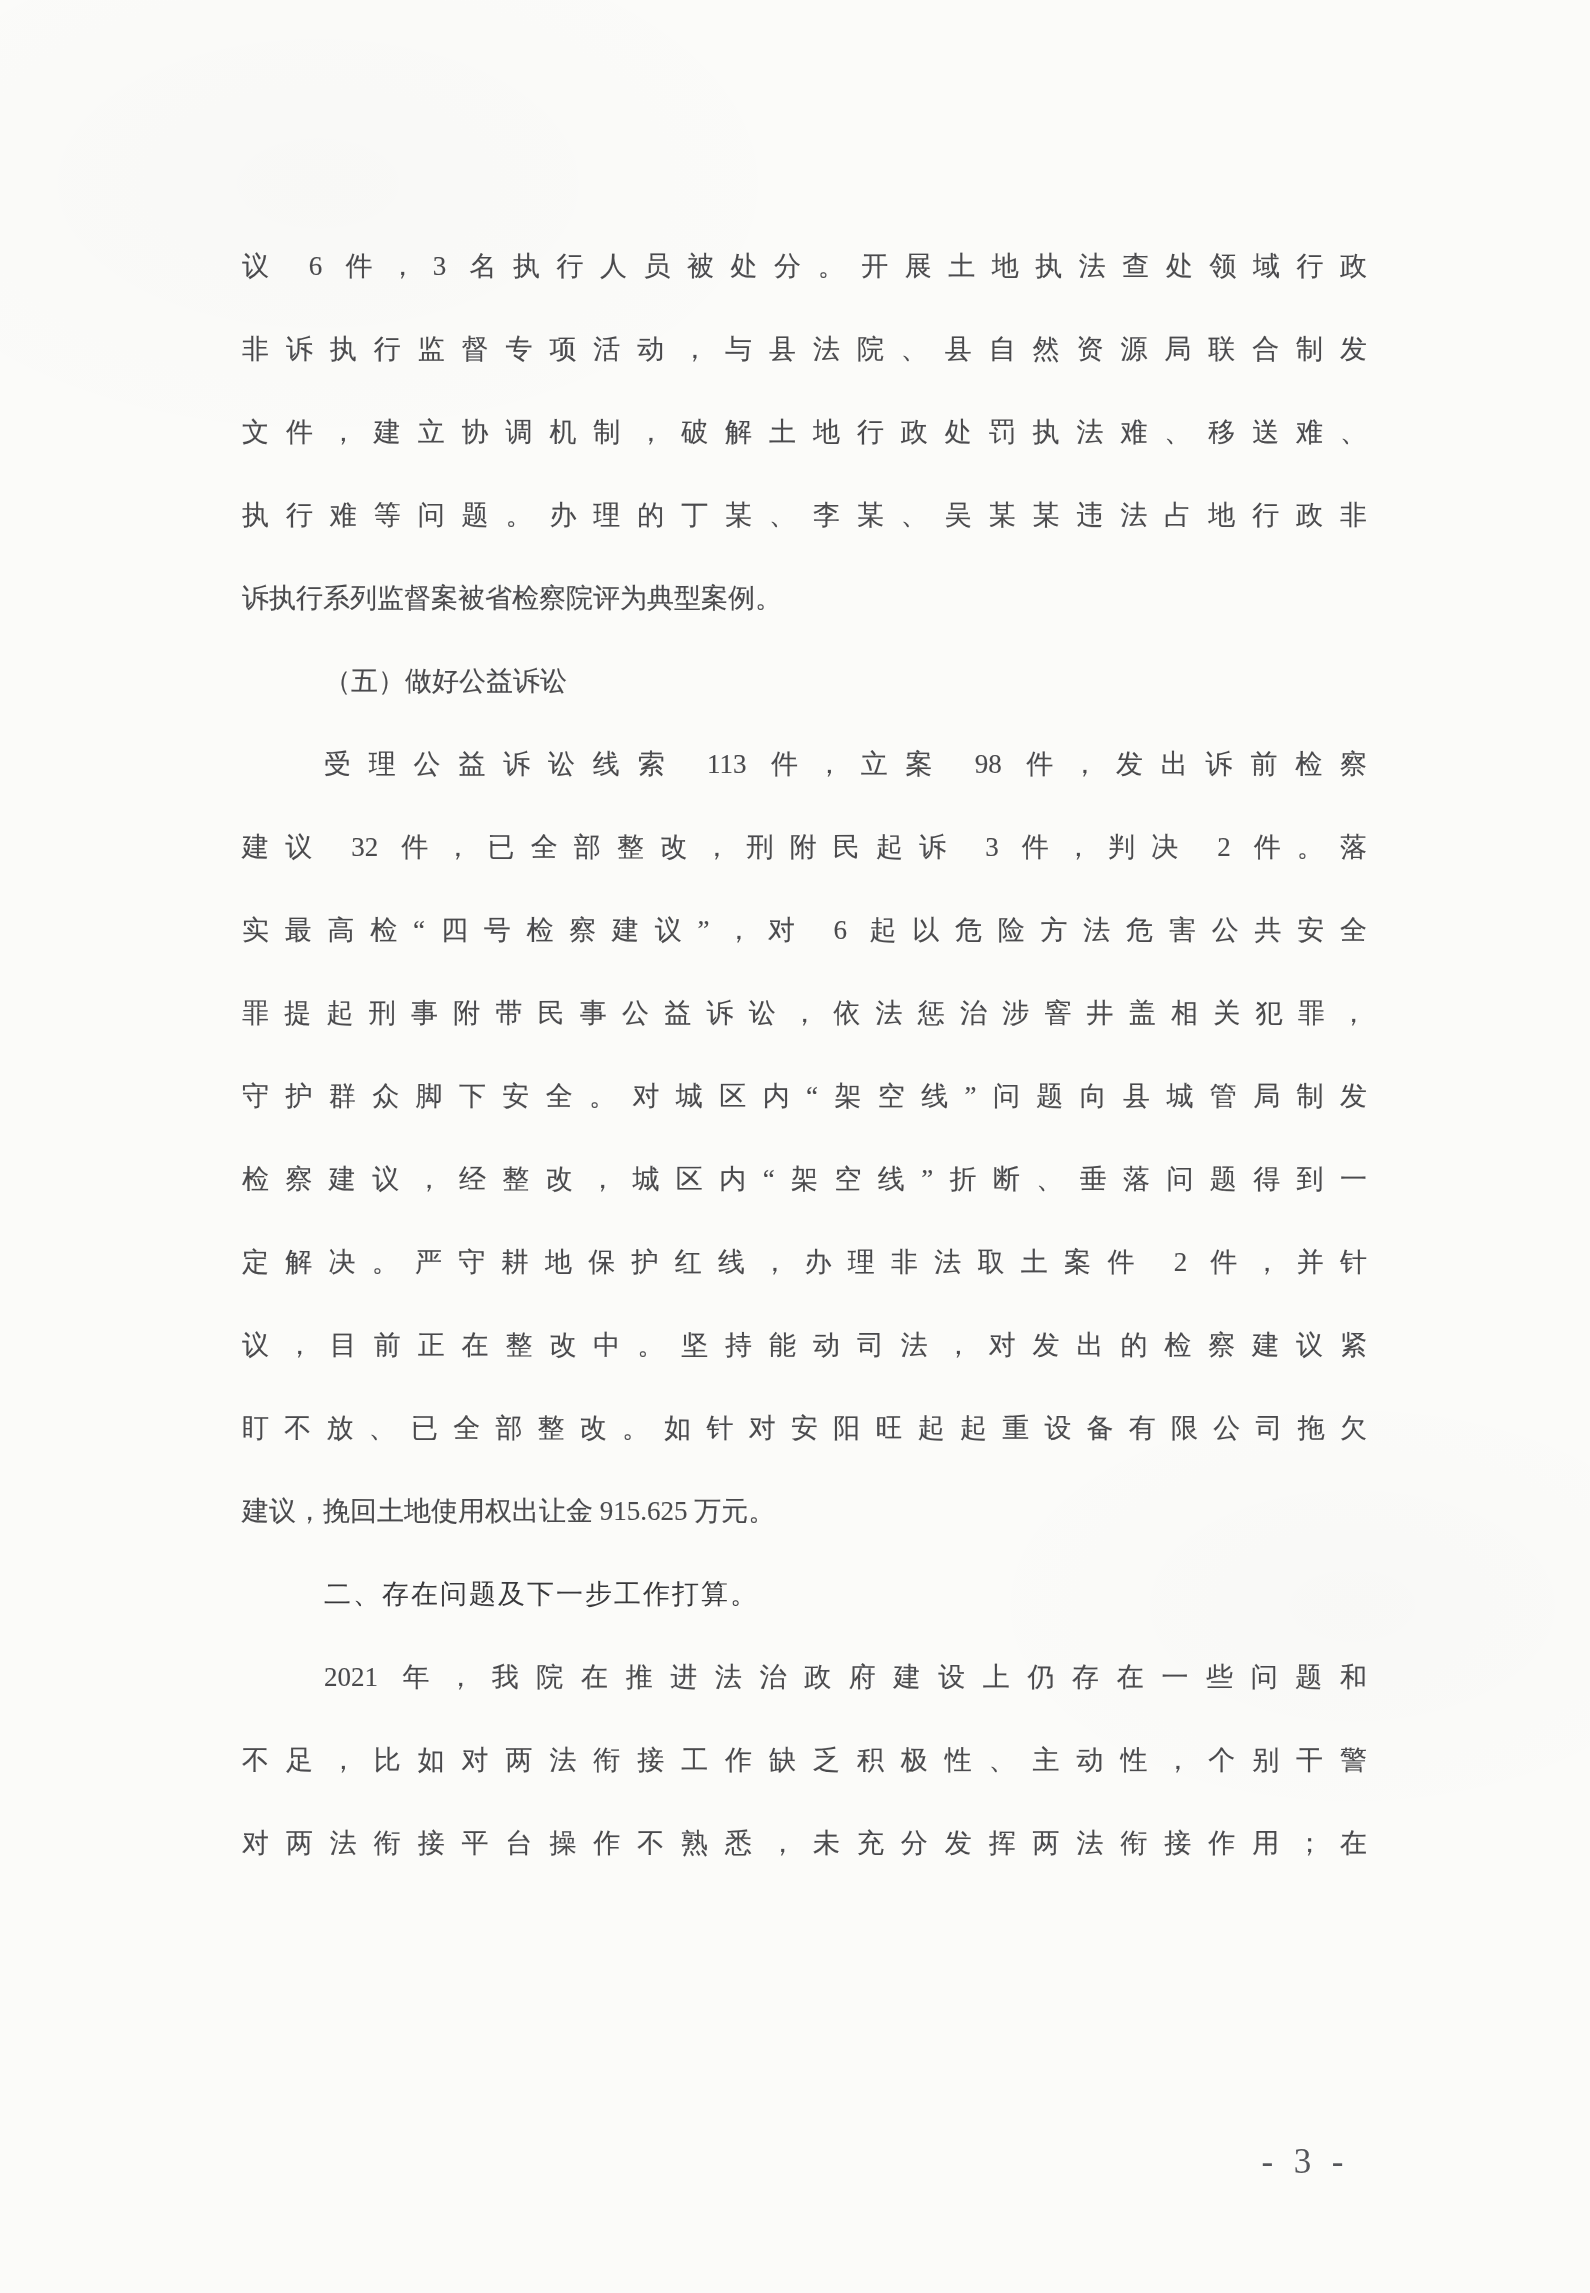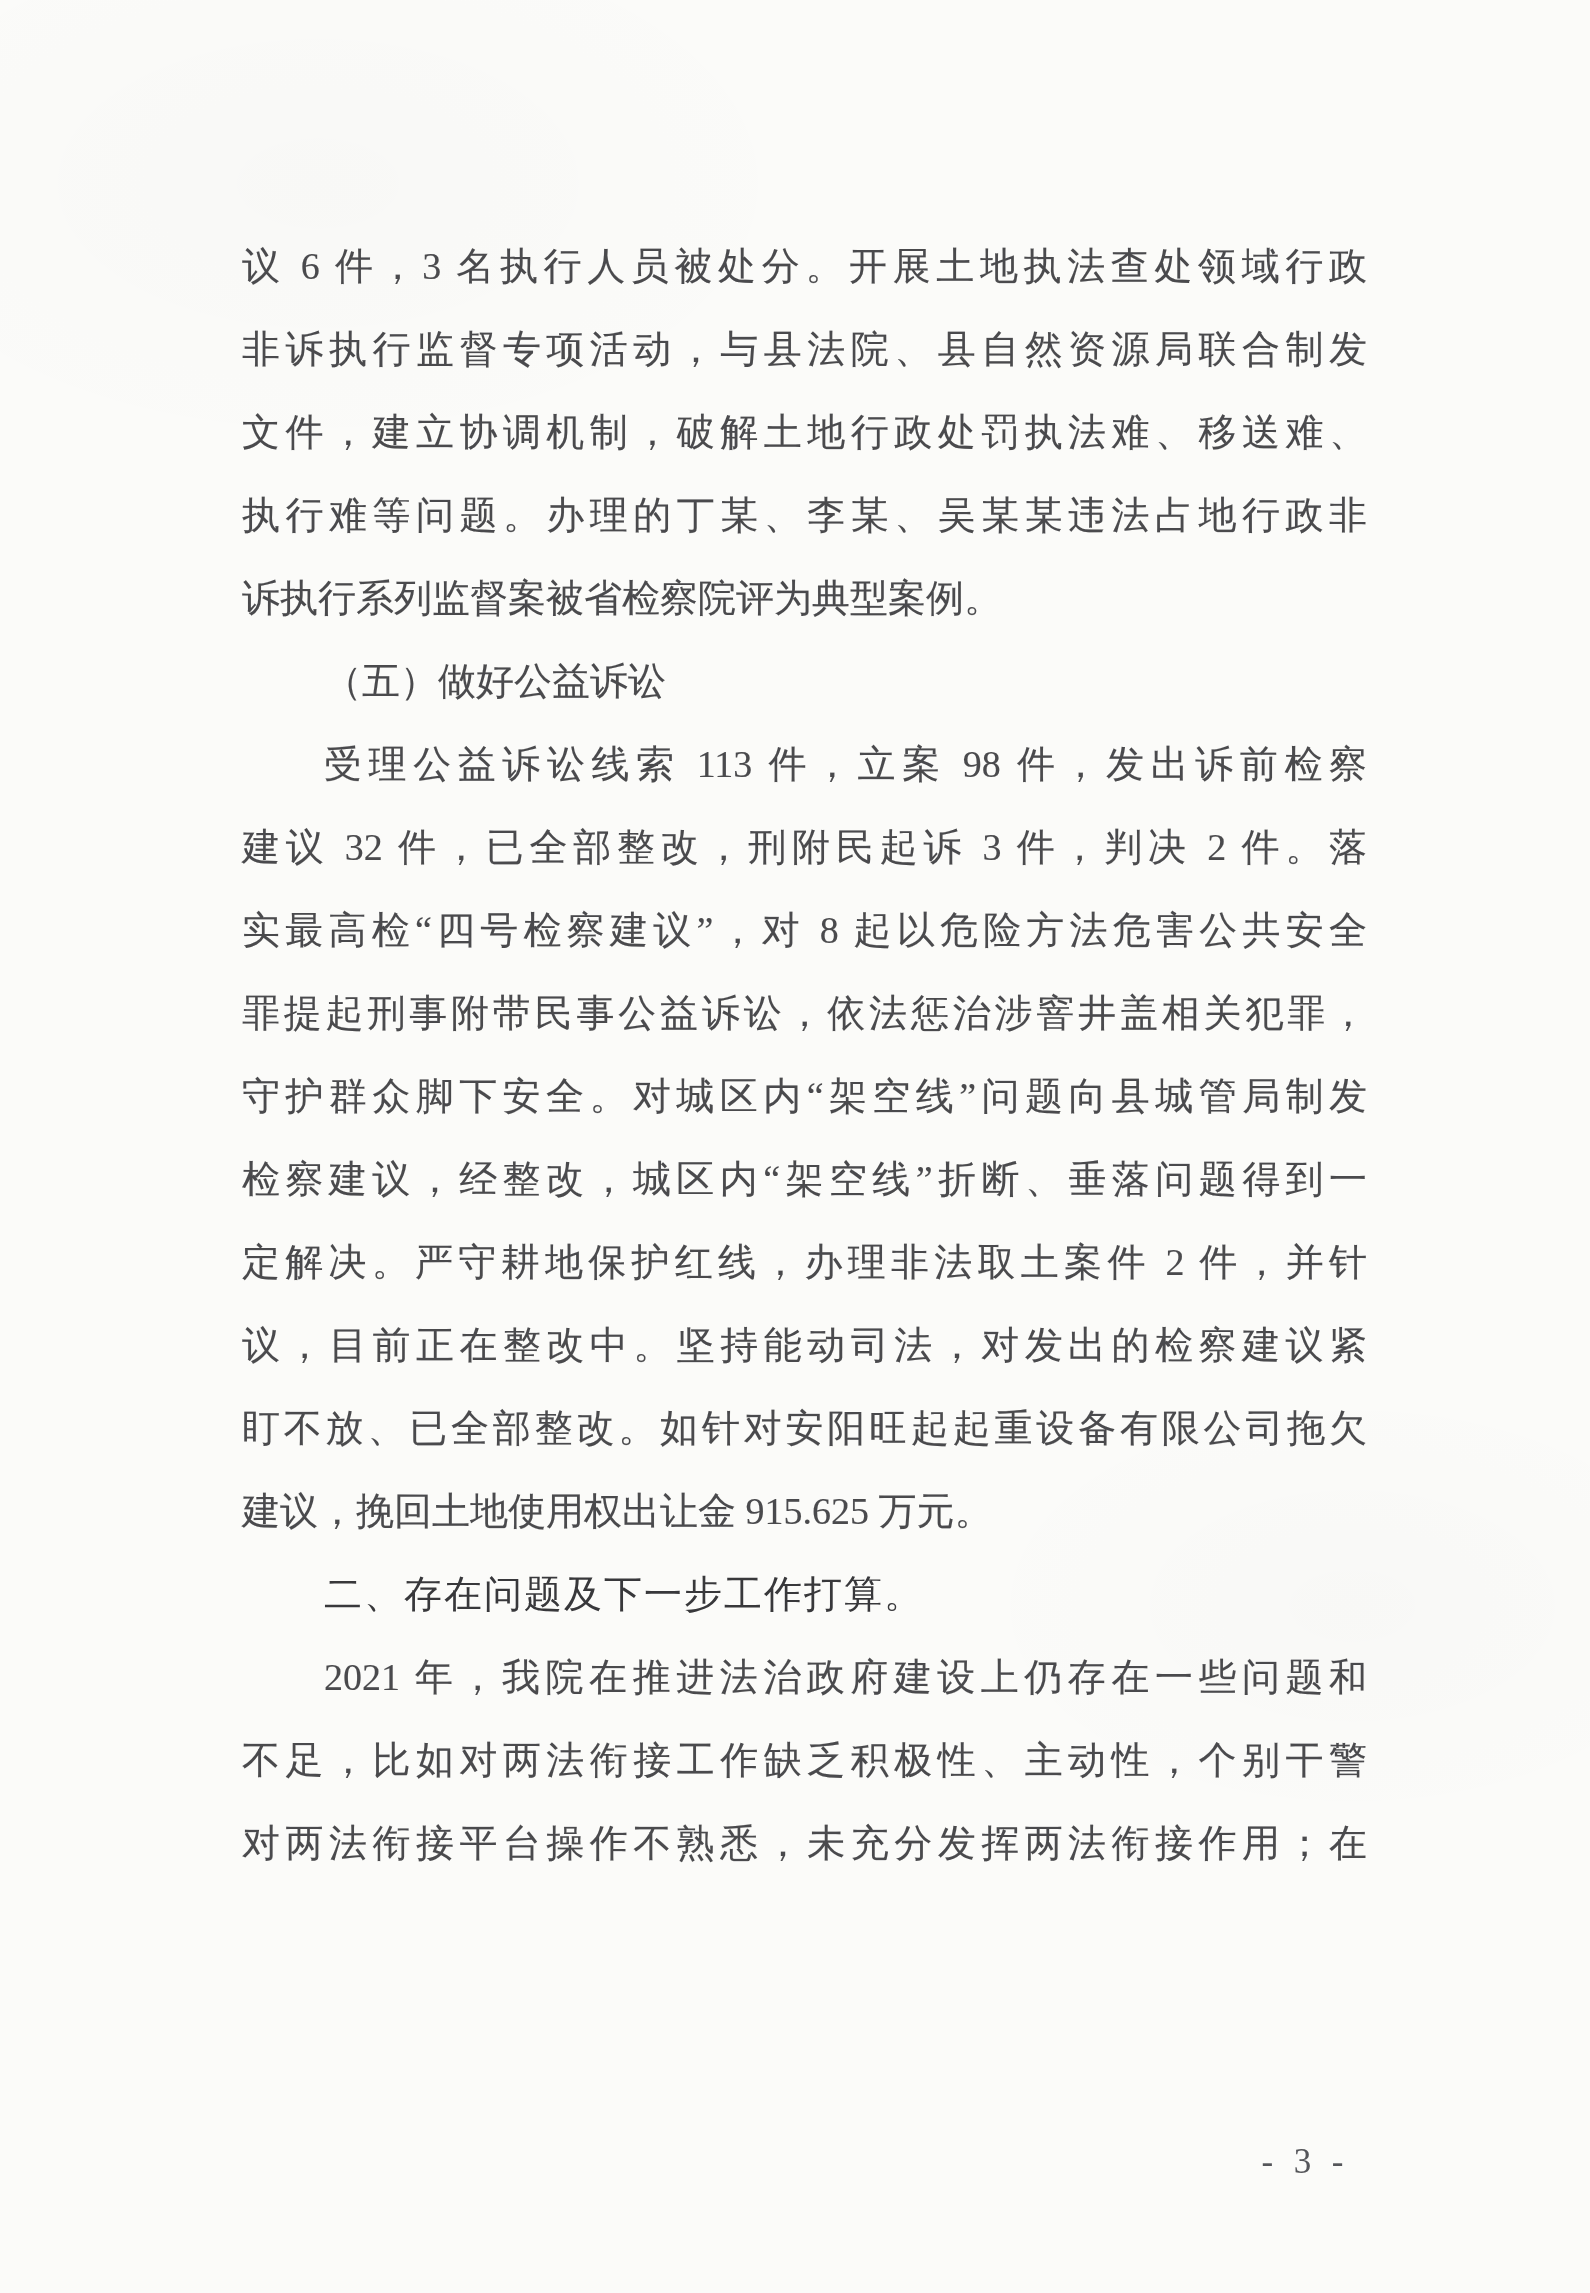--- a/index.html
+++ b/index.html
@@ -26,21 +26,21 @@
   }
   .text-block {
     position: absolute;
     left: 242px;
     top: 225px;
     width: 1125px;
   }
   .line {
     height: 83px;
     line-height: 83px;
-    font-size: 38px;
+    font-size: 27px;
     color: var(--text);
     text-align: justify;
     text-align-last: justify;
     white-space: normal;
     overflow: visible;
     font-weight: 400;
     
     -webkit-text-stroke: 0.2px rgba(74,74,77,0.55);
   }
   .line.no-justify {
@@ -74,21 +74,21 @@
 <div class="page">
   <div class="text-block" id="text-block">
       <div class="line">议 6 件，3 名执行人员被处分。开展土地执法查处领域行政</div>
       <div class="line">非诉执行监督专项活动，与县法院、县自然资源局联合制发</div>
       <div class="line">文件，建立协调机制，破解土地行政处罚执法难、移送难、</div>
       <div class="line">执行难等问题。办理的丁某、李某、吴某某违法占地行政非</div>
       <div class="line no-justify">诉执行系列监督案被省检察院评为典型案例。</div>
       <div class="line no-justify" style="padding-left: 82px;">（五）做好公益诉讼</div>
       <div class="line" style="padding-left: 82px;">受理公益诉讼线索 113 件，立案 98 件，发出诉前检察</div>
       <div class="line">建议 32 件，已全部整改，刑附民起诉 3 件，判决 2 件。落</div>
-      <div class="line">实最高检“四号检察建议”，对 8 起以危险方法危害公共安全</div>
+      <div class="line">实最高检“四号检察建议”，对 6 起以危险方法危害公共安全</div>
       <div class="line">罪提起刑事附带民事公益诉讼，依法惩治涉窨井盖相关犯罪，</div>
       <div class="line">守护群众脚下安全。对城区内“架空线”问题向县城管局制发</div>
       <div class="line">检察建议，经整改，城区内“架空线”折断、垂落问题得到一</div>
       <div class="line">定解决。严守耕地保护红线，办理非法取土案件 2 件，并针</div>
       <div class="line">议，目前正在整改中。坚持能动司法，对发出的检察建议紧</div>
       <div class="line">盯不放、已全部整改。如针对安阳旺起起重设备有限公司拖欠</div>
       <div class="line no-justify">建议，挽回土地使用权出让金 915.625 万元。</div>
       <div class="line heading no-justify" style="padding-left: 82px;">二、存在问题及下一步工作打算。</div>
       <div class="line" style="padding-left: 82px;">2021 年，我院在推进法治政府建设上仍存在一些问题和</div>
       <div class="line">不足，比如对两法衔接工作缺乏积极性、主动性，个别干警</div>

